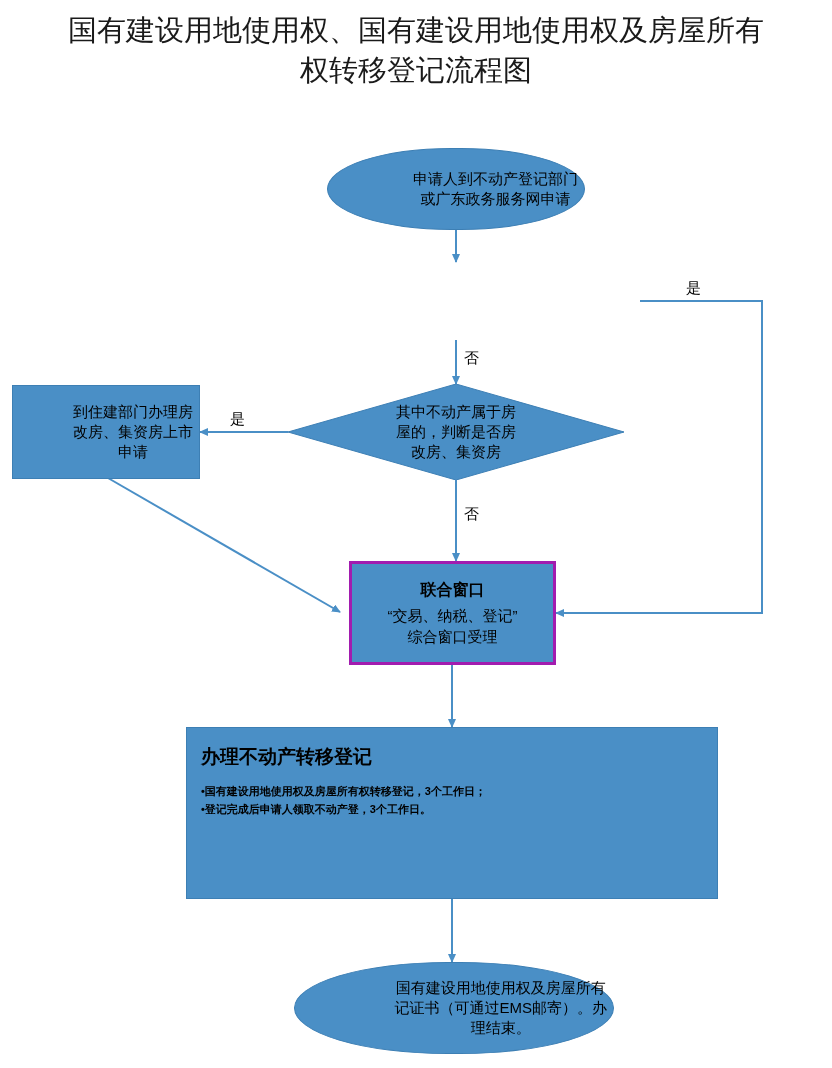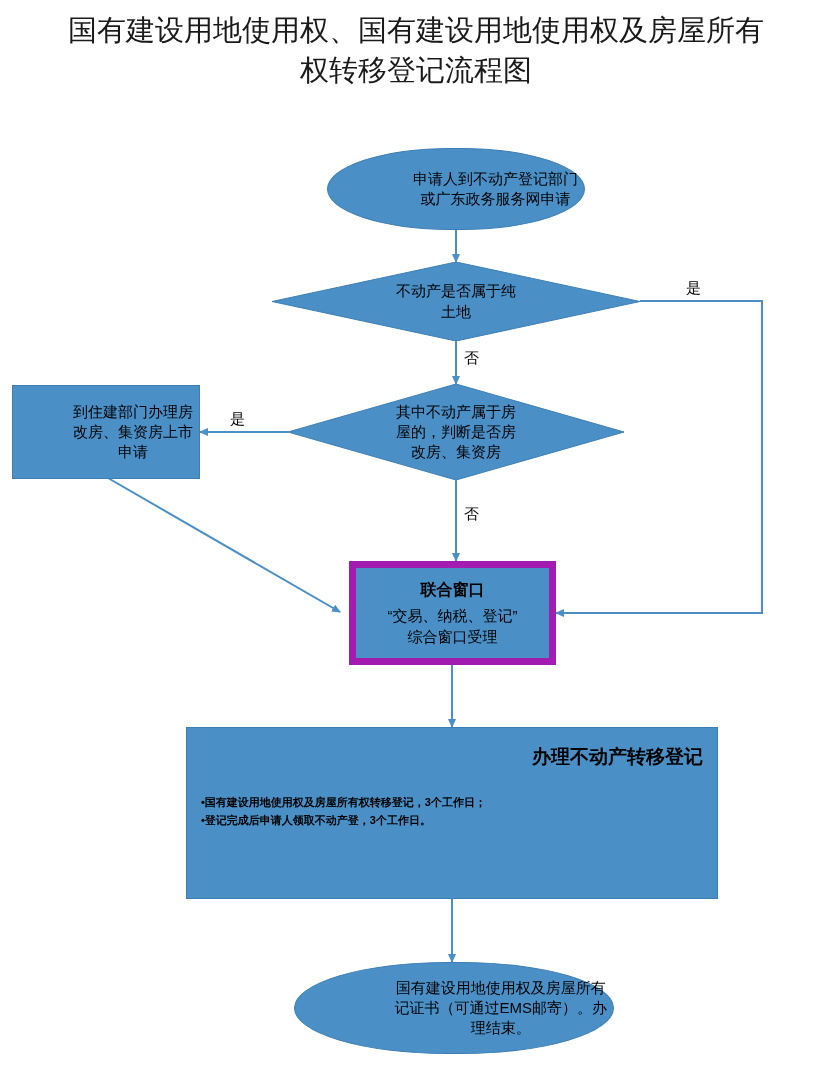--- a/index.html
+++ b/index.html
@@ -79,37 +79,37 @@
   }
   
   .bigbox {
     position: absolute;
     box-sizing: border-box;
     background: #4a8fc6;
     border: 1px solid #3d7fb4;
     padding: 16px 14px 10px 14px;
   }
   .bigbox .heading {
-    text-align: right;
+    text-align: left;
     font-weight: bold;
     font-size: 19px;
-    margin-bottom: 25px;
+    margin-bottom: 14px;
   }
   .bigbox .bullet {
     font-weight: bold;
     font-size: 11px;
     line-height: 1.45;
     margin: 0 0 2px 0;
     text-indent: 0;
   }
   .joint-box {
     position: absolute;
     box-sizing: border-box;
     background: #4a8fc6;
-    border: 7px solid #a21caf;
+    border: 3px solid #a21caf;
     display: flex;
     flex-direction: column;
     align-items: center;
     justify-content: center;
     font-size: 15px;
     line-height: 1.4;
   }
   .joint-box .jh {
     font-weight: bold;
     font-size: 16px;
@@ -167,27 +167,20 @@
 
       <path d="M452,899 L452,962"></path>
     </g>
   </svg>
 
   <div class="node fill terminator" style="left:327px; top:148px; width:258px; height:82px;">
     <div class="txt">申请人到不动产登记部门
 或广东政务服务网申请</div>
   </div>
 
-  <div class="diamond" style="left:272px; top:262px; width:368px; height:79px;">
-    <svg class="shape" viewBox="0 0 368 79" preserveAspectRatio="none">
-      <polygon points="184,0 368,39.5 184,79 0,39.5" fill="#4a8fc6" stroke="#3d7fb4" stroke-width="1"></polygon>
-    </svg>
-    <div class="label">不动产是否属于纯
-土地</div>
-  </div>
 
   <div class="diamond" style="left:288px; top:384px; width:336px; height:96px;">
     <svg class="shape" viewBox="0 0 336 96" preserveAspectRatio="none">
       <polygon points="168,0 336,48 168,96 0,48" fill="#4a8fc6" stroke="#3d7fb4" stroke-width="1"></polygon>
     </svg>
     <div class="label">其中不动产属于房
 屋的，判断是否房
 改房、集资房</div>
   </div>
 

